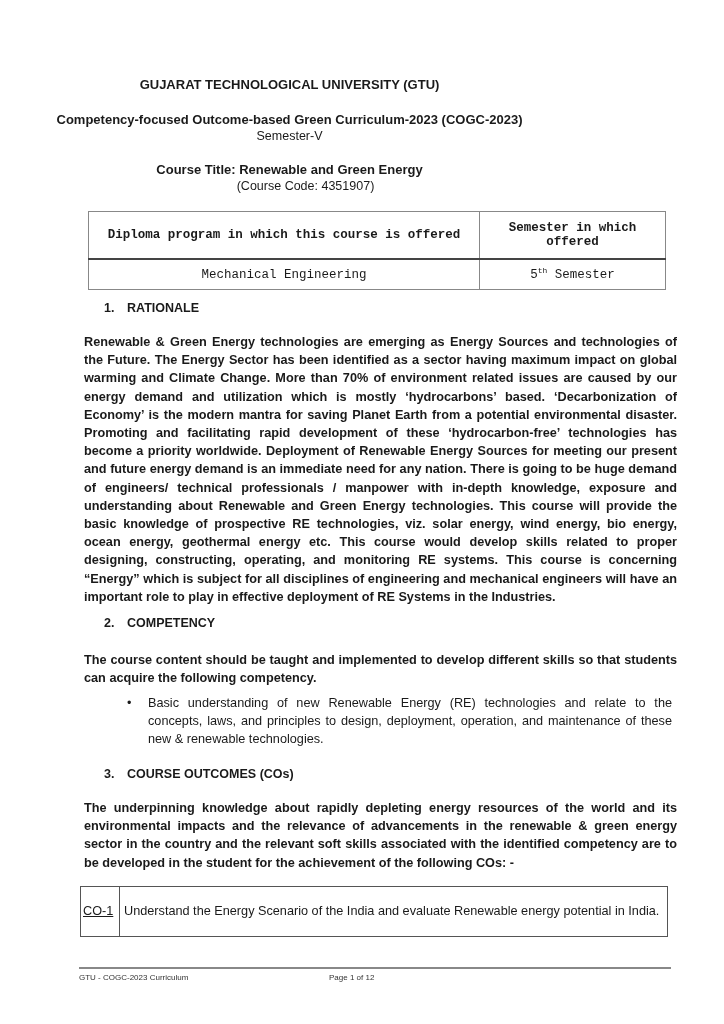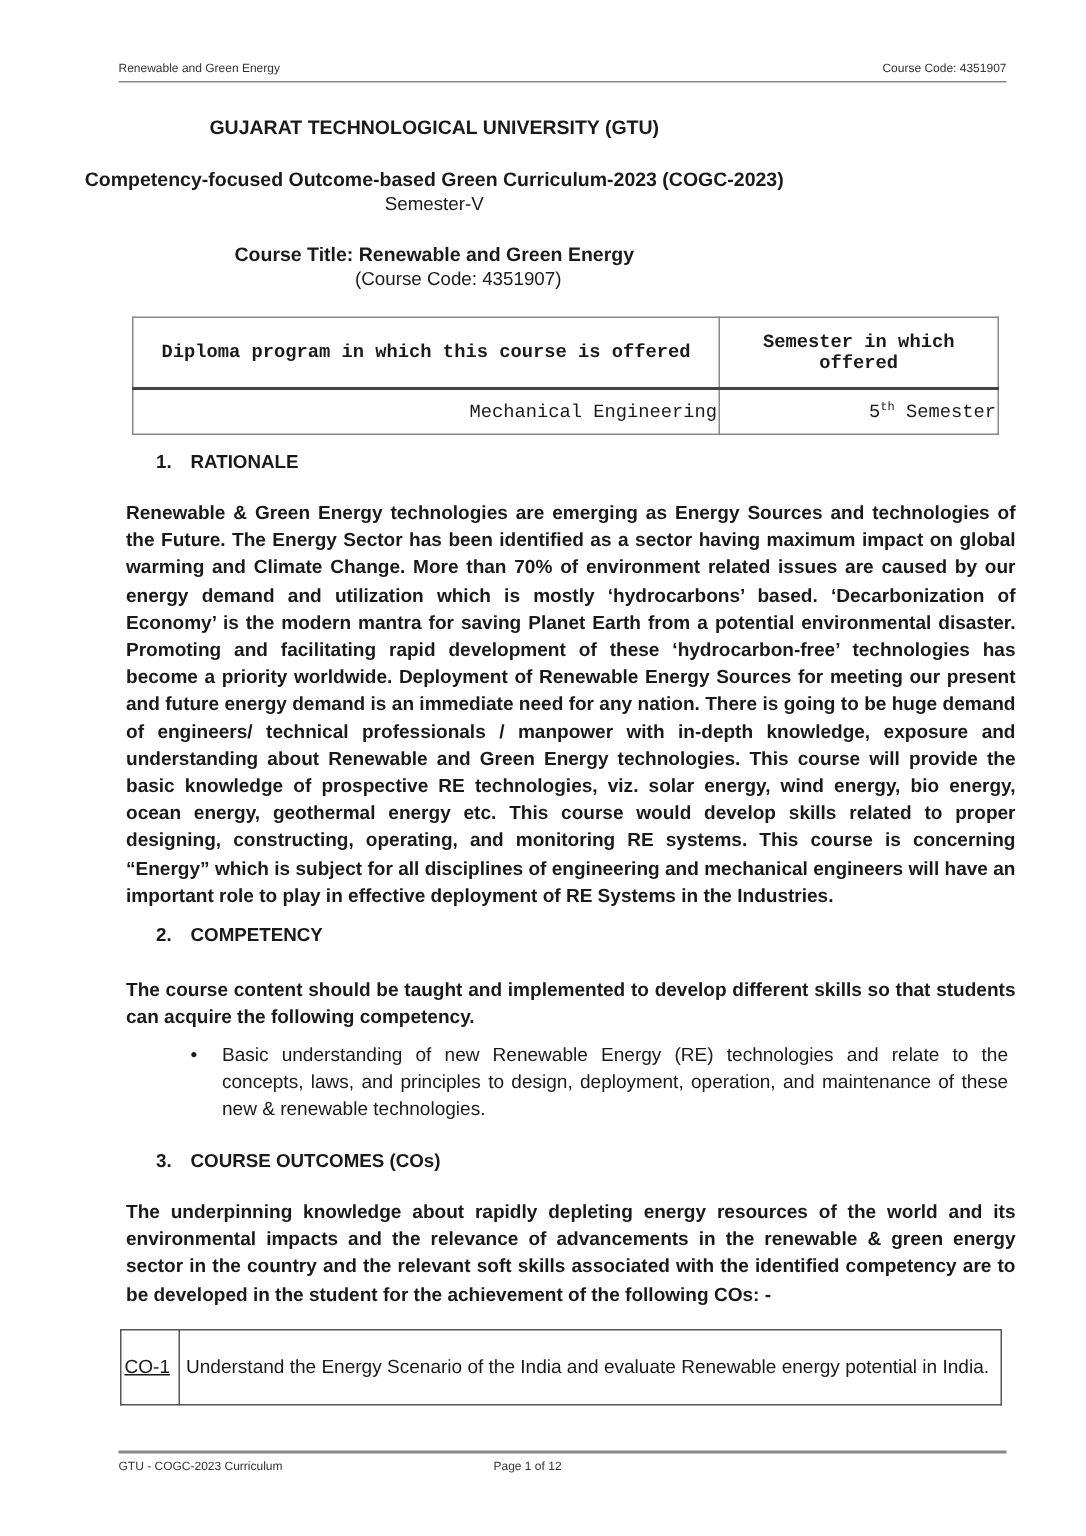--- a/index.html
+++ b/index.html
@@ -13,21 +13,21 @@
   .center { position: absolute; left: 0; width: 579px; text-align: center; }
   .gtu { top: 77px; font-size: 13px; font-weight: bold; }
   .cogc { top: 112px; font-size: 13px; font-weight: bold; }
   .sem { top: 129px; font-size: 12.5px; }
   .ctitle { top: 162px; font-size: 13px; font-weight: bold; }
   .ccode { top: 179px; font-size: 12.5px; padding-left: 16px; }
   table.prog { position: absolute; left: 88px; top: 211px; width: 578px;
                border-collapse: collapse; font-size: 12.5px; }
   table.prog td { border: 1px solid #888; text-align: center; font-family: Liberation Mono, monospace; }
   table.prog tr.h td { height: 44px; font-weight: bold; border-bottom: 2px solid #444; }
-  table.prog tr.b td { height: 27px; text-align: right; }
+  table.prog tr.b td { height: 27px; }
   table.prog td.c1 { width: 388px; }
   sup { font-size: 8px; }
   .sec { position: absolute; left: 104px; font-size: 12.5px; font-weight: bold; }
   .sec .num { display: inline-block; width: 23px; }
   .para { position: absolute; left: 84px; width: 593px; font-size: 12.7px;
           line-height: 18.2px; text-align: justify; font-weight: bold; }
   .bullet { position: absolute; left: 148px; width: 524px; font-size: 12.7px;
             line-height: 18.2px; text-align: justify; }
   .bullet .dot { position: absolute; left: -21px; top: 0; }
   table.co { position: absolute; left: 80px; top: 886px; width: 588px;
@@ -39,24 +39,20 @@
   .ftr { position: absolute; left: 79px; right: 53px; top: 967px;
          border-top: 2px solid #888; font-size: 8px; color: #333; height: 20px; }
   .ftr .l { position: absolute; left: 0; top: 4px; }
   .ftr .m { position: absolute; left: 250px; top: 4px; }
 </style>
 </head>
 <body>
 
 <div class="page">
 
-  <div class="hdr">
-    <span class="l">Renewable and Green Energy</span>
-    <span class="r">Course Code: 4351907</span>
-  </div>
 
   <div class="center gtu">GUJARAT TECHNOLOGICAL UNIVERSITY (GTU)</div>
   <div class="center cogc">Competency-focused Outcome-based Green Curriculum-2023 (COGC-2023)</div>
   <div class="center sem">Semester-V</div>
   <div class="center ctitle">Course Title: Renewable and Green Energy</div>
   <div class="center ccode">(Course Code: 4351907)</div>
 
   <table class="prog">
     <tbody>
         <tr class="h">

